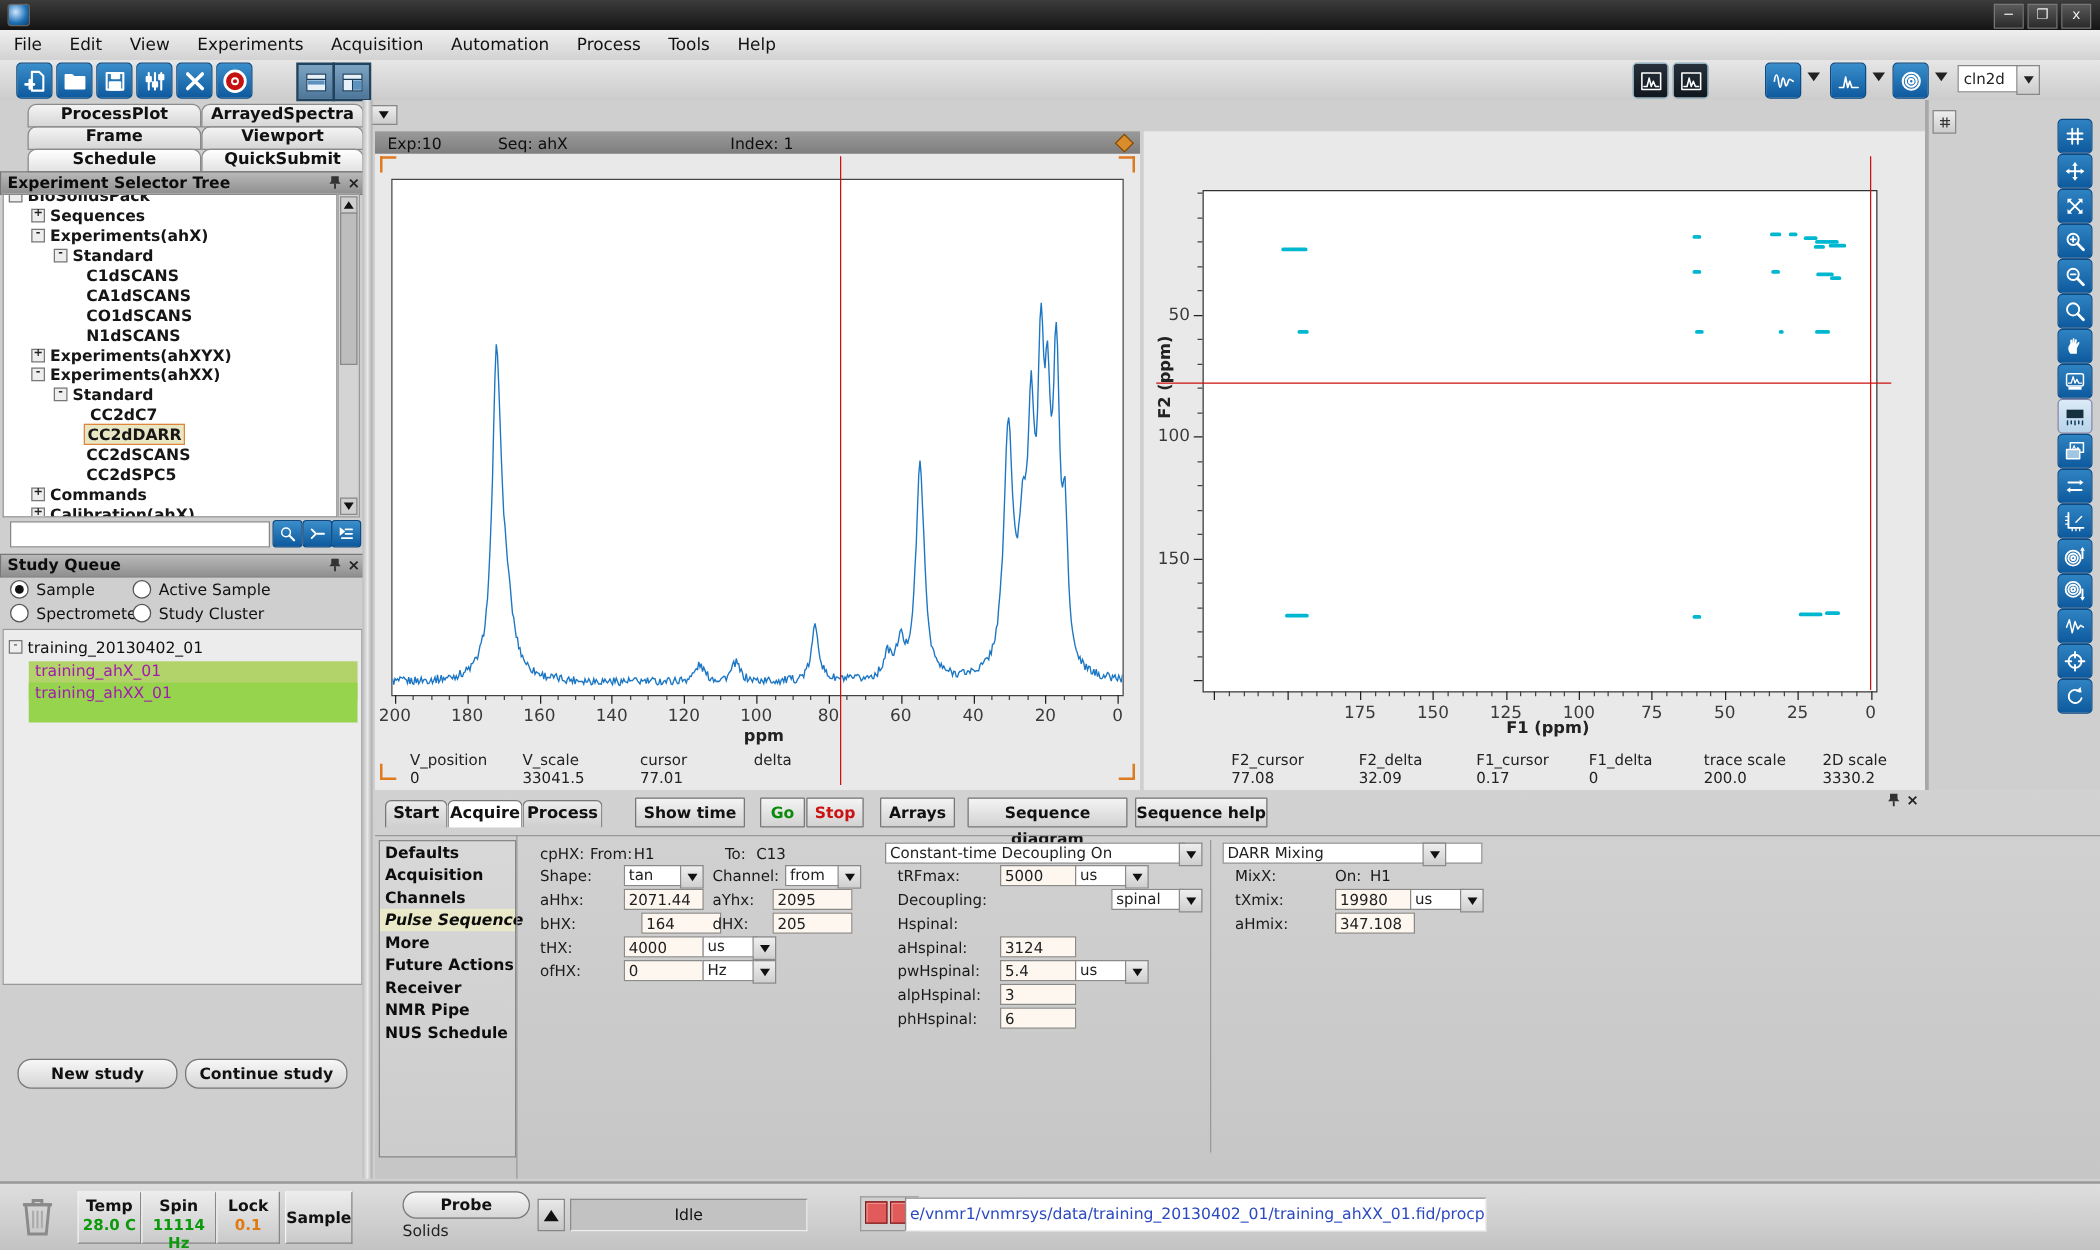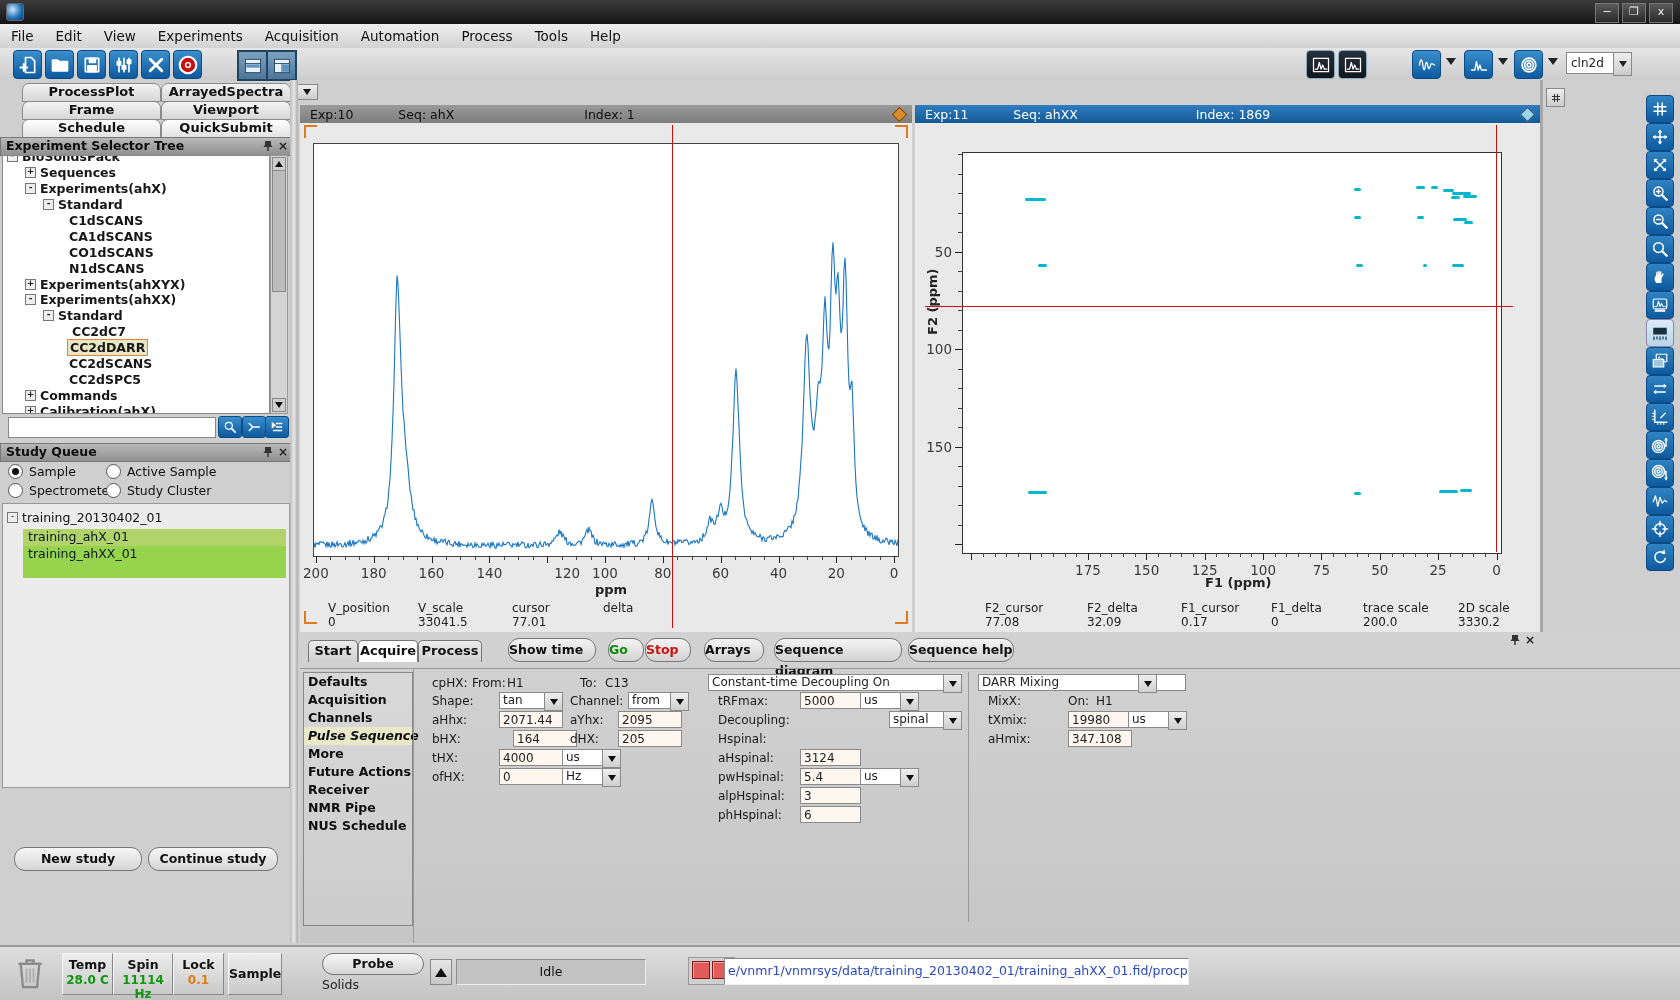--- a/index.html
+++ b/index.html
@@ -58,21 +58,21 @@
   .sthumb{position:absolute;left:1px;top:14px;width:12px;height:120px;background:#bdbdbd;border:1px solid #888;}
   .sminibtn{position:absolute;top:0;width:22px;height:20px;border-radius:3px;
         background:linear-gradient(#3a8ecb,#0d5a9e);border:1px solid #0a4a85;
         display:flex;align-items:center;justify-content:center;}
   .sminibtn svg{stroke:#fff;fill:none;stroke-width:2;stroke-linecap:round;}
   .radio{width:13px;height:13px;border-radius:50%;border:1px solid #555;background:#fff;margin-right:6px;
          display:inline-flex;align-items:center;justify-content:center;flex:none;}
   .radio.on:after{content:"";width:7px;height:7px;border-radius:50%;background:#111;}
   .radrow{position:absolute;display:flex;align-items:center;font-size:12.5px;color:#111;}
   .qlist{left:2px;top:503px;width:286px;height:283px;background:#ececec;border:1px solid #999;}
-  .qitem{position:absolute;left:20px;right:3px;height:32px;font-size:12.5px;line-height:16px;padding-left:5px;color:#0f172a;}
+  .qitem{position:absolute;left:20px;right:3px;height:32px;font-size:12.5px;line-height:16px;padding-left:5px;color:#a21caf;}
   .pill{background:linear-gradient(#f7f7f7,#d5d5d5);border:1px solid #777;border-radius:11px;
         font-weight:bold;font-size:12.5px;text-align:center;color:#111;}
   
   .vph{position:absolute;height:18px;font-size:12.5px;display:flex;align-items:center;gap:0;}
   .vph-gray{background:linear-gradient(#9a9a9a,#7e7e7e);color:#0e0e0e;}
   .vph-blue{background:linear-gradient(#2f7cc0,#145a96);color:#fff;}
   .diamond{position:absolute;top:4px;width:9px;height:9px;transform:rotate(45deg);}
   .plotbox{position:absolute;background:#fff;border:1px solid #444;}
   .tickM{position:absolute;top:0;width:1px;height:7px;background:#222;}
   .tickm{position:absolute;top:0;width:1px;height:4px;background:#444;}
@@ -92,22 +92,22 @@
        background:linear-gradient(#2f83c2,#0d5a9e);border:1px solid #0a4a85;
        display:flex;align-items:center;justify-content:center;}
   .rtb svg{stroke:#fff;fill:none;stroke-width:2;stroke-linecap:round;stroke-linejoin:round;}
   .rtb.pressed{background:linear-gradient(#dcebf7,#b9d4ea);border:1px solid #88a;}
   .rtb.pressed svg{stroke:#123c5e;}
   
   .bpanel{left:300px;top:632px;width:1380px;height:311px;background:linear-gradient(#d2d2d2,#c6c6c6);}
   .ptab{position:absolute;top:8px;height:21px;background:linear-gradient(#ececec,#cfcfcf);border:1px solid #777;
         border-bottom:none;border-radius:5px 5px 0 0;font-weight:bold;font-size:13px;text-align:center;line-height:20px;}
   .ptab.active{background:#fff;z-index:2;}
-  .rbtn{position:absolute;top:6px;height:22px;border-radius:11px;background:linear-gradient(#f4f4f4,#d2d2d2);
-        border:1px solid #777;font-weight:bold;font-size:12.5px;text-align:left;line-height:21px;color:#111;}
+  .rbtn{position:absolute;top:6px;height:22px;border-radius:1px;background:linear-gradient(#f4f4f4,#d2d2d2);
+        border:1px solid #777;font-weight:bold;font-size:12.5px;text-align:center;line-height:21px;color:#111;}
   .navbox{position:absolute;left:3px;top:40px;width:108px;height:252px;border:1px solid #888;
           background:linear-gradient(#d8d8d8,#cccccc);}
   .navitem{height:18px;font-weight:bold;font-size:12.5px;line-height:18px;padding-left:4px;color:#0d0d0d;white-space:nowrap;}
   .navitem.active{background:#e9e8c8;font-style:italic;}
   .plab{position:absolute;font-size:12px;color:#1a1a1a;}
   .pfield{position:absolute;height:15px;background:#fdf7f0;border:1px solid #8a8a8a;font-size:12px;
           font-family:"DejaVu Sans","Liberation Sans",sans-serif;padding:0 3px;color:#222;}
   .dropbtn{position:absolute;width:17px;height:17px;background:linear-gradient(#efefef,#cfcfcf);
            border:1px solid #8a8a8a;display:flex;align-items:center;justify-content:center;}
   .dropbtn:after{content:"";border-left:4px solid transparent;border-right:4px solid transparent;border-top:6px solid #111;}
@@ -447,21 +447,21 @@
       <div class="tickm" style="left: 508.8px;"></div>
       <div class="tickM" style="left: 523.3px;"></div>
       <div class="tickm" style="left: 537.7px;"></div>
       <div class="tickm" style="left: 552.2px;"></div>
       <div class="tickm" style="left: 566.7px;"></div>
       <div class="tickM" style="left: 581.1px;"></div>
       <div class="ticklab" style="left: -14.1px;">200</div>
       <div class="ticklab" style="left: 43.7px;">180</div>
       <div class="ticklab" style="left: 101.5px;">160</div>
       <div class="ticklab" style="left: 159.4px;">140</div>
-      <div class="ticklab" style="left: 217.2px; margin-left: 20px;">120</div>
+      <div class="ticklab" style="left: 217.2px;">120</div>
       <div class="ticklab" style="left: 275px;">100</div>
       <div class="ticklab" style="left: 332.8px;">80</div>
       <div class="ticklab" style="left: 390.6px;">60</div>
       <div class="ticklab" style="left: 448.5px;">40</div>
       <div class="ticklab" style="left: 506.3px;">20</div>
       <div class="ticklab" style="left: 564.1px;">0</div>
     </div>
   <div class="axlabel" style="left:295px;top:477px">ppm</div>
   <div class="inflab" style="left:28px;top:496px">V_position</div>
   <div class="inflab" style="left:118px;top:496px">V_scale</div>
@@ -472,26 +472,20 @@
   <div class="infval" style="left:212px;top:510px">77.01</div>
   <div class="infval" style="left:303px;top:510px"></div>
   <div id="cursor1" class="redline-v" style="top: 20px; height: 503px; left: 371.5px;"></div>
   <div class="corner" style="left:4px;top:20px;border-left-width:2px;border-top-width:2px"></div>
   <div class="corner" style="right:4px;top:20px;border-right-width:2px;border-top-width:2px"></div>
   <div class="corner" style="left:4px;bottom:8px;border-left-width:2px;border-bottom-width:2px"></div>
   <div class="corner" style="right:4px;bottom:8px;border-right-width:2px;border-bottom-width:2px"></div>
 </div>
 
 <div class="abs" style="left:915px;top:105px;width:625px;height:527px;background:#e9e9e9">
-  <div class="vph vph-blue" style="left:0;top:0;width:625px">
-    <span style="margin-left:10px">Exp:11</span>
-    <span style="margin-left:45px">Seq: ahXX</span>
-    <span style="margin-left:118px">Index: 1869</span>
-    <div class="diamond" style="right:7px;background:#9fd4ee;border:1px solid #23526e"></div>
-  </div>
   <div class="plotbox" id="plot2d" style="left:47px;top:47px;width:538px;height:400px;border-color:#333">
       <div class="spot" style="left: 61.9px; top: 45.3px; width: 21px; background: rgb(0, 183, 208);"></div>
       <div class="spot" style="left: 391px; top: 34.6px; width: 7px; background: rgb(0, 183, 208);"></div>
       <div class="spot" style="left: 452.8px; top: 32.6px; width: 9.3px; background: rgb(0, 183, 208);"></div>
       <div class="spot" style="left: 468px; top: 32.6px; width: 7px; background: rgb(0, 183, 208);"></div>
       <div class="spot" style="left: 479.6px; top: 35.6px; width: 11.7px; background: rgb(0, 183, 208);"></div>
       <div class="spot" style="left: 489px; top: 38.5px; width: 18.7px; background: rgb(0, 183, 208);"></div>
       <div class="spot" style="left: 499.5px; top: 42.4px; width: 14px; background: rgb(0, 183, 208);"></div>
       <div class="spot" style="left: 487.8px; top: 43.4px; width: 9.3px; background: rgb(0, 183, 208);"></div>
       <div class="spot" style="left: 391px; top: 62.9px; width: 7px; background: rgb(0, 183, 208);"></div>

